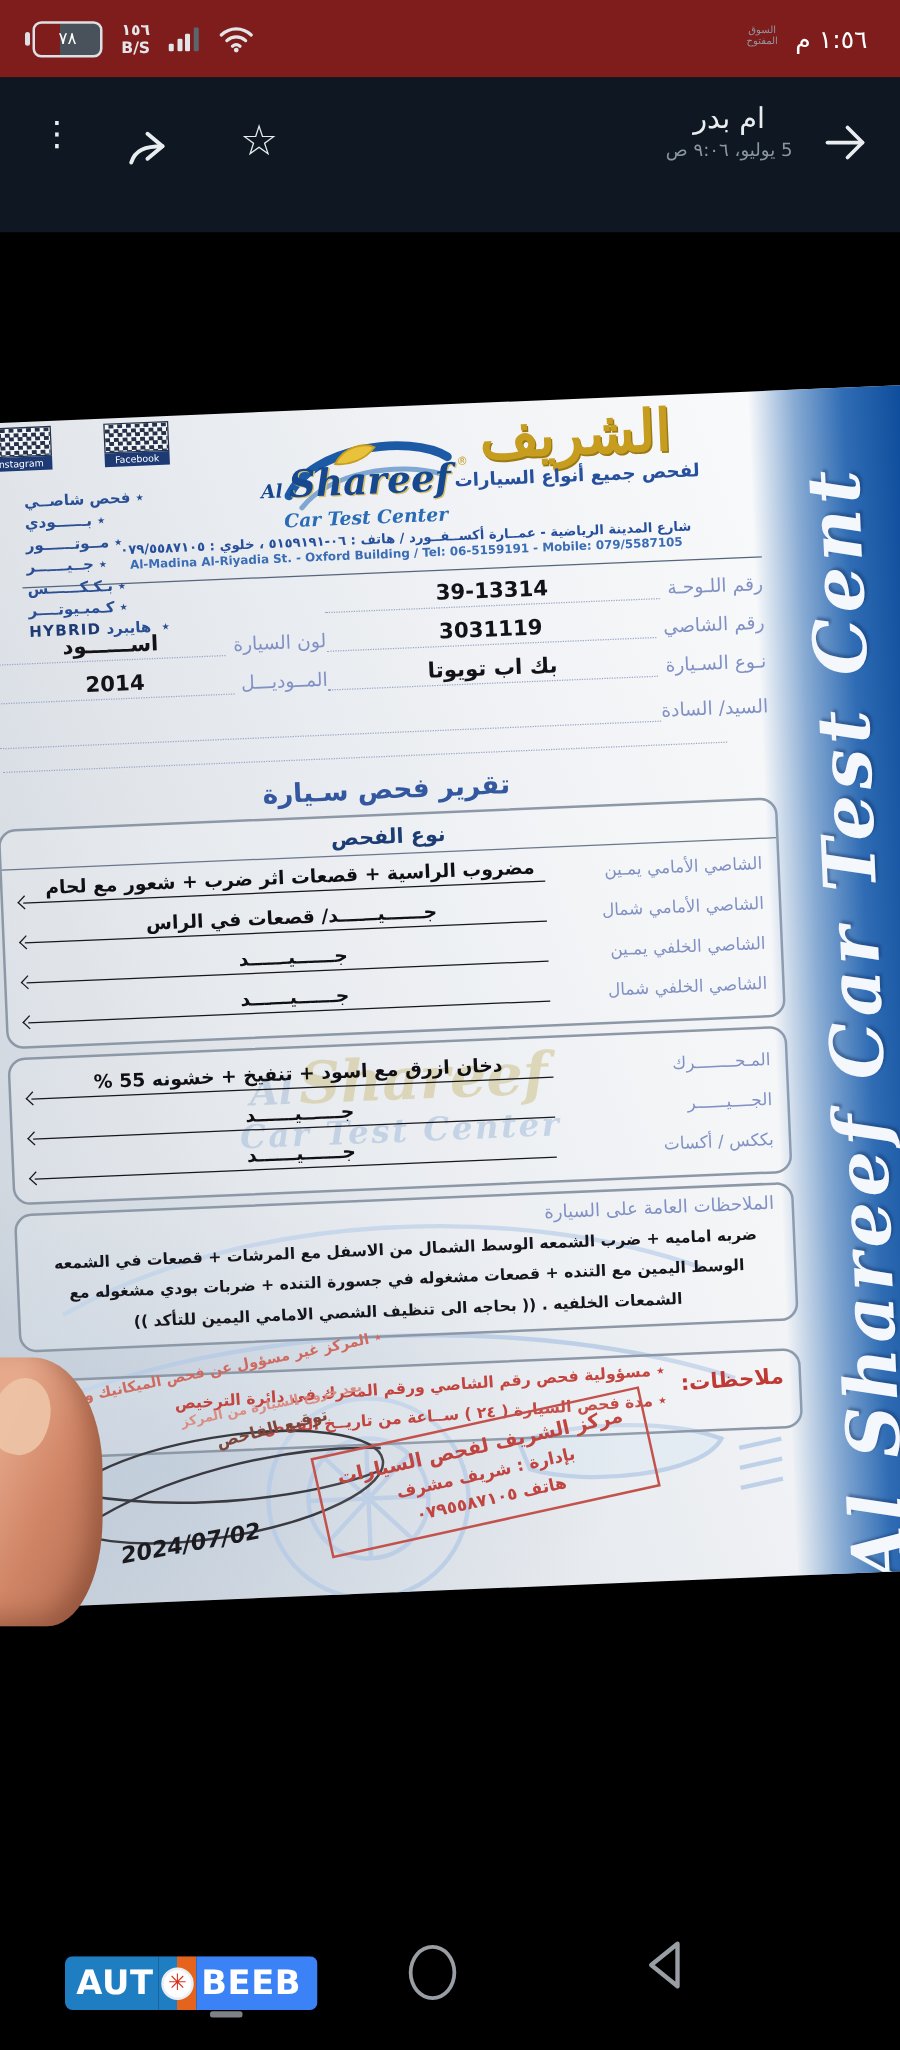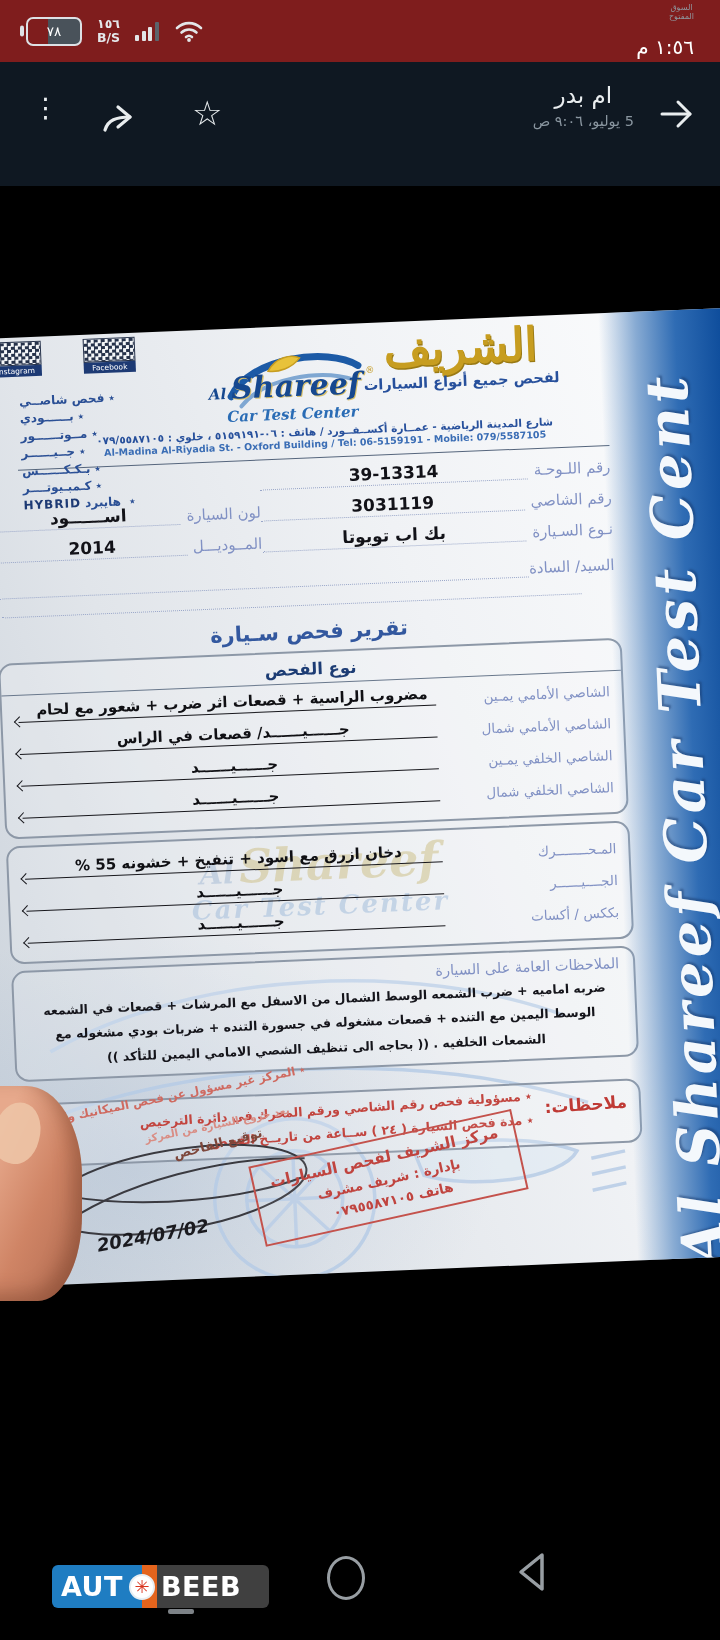--- a/index.html
+++ b/index.html
@@ -15,21 +15,21 @@
     background:linear-gradient(to left,#49525a 62%,rgba(0,0,0,0) 62%);}
   .battery::before{content:"";position:absolute;left:-8px;top:50%;transform:translateY(-50%);
     width:4px;height:11px;background:#dde1e5;border-radius:2px;}
   .speed{color:#e4e7ea;font-size:12.5px;line-height:1.1;text-align:center;font-weight:bold;}
   .sigbars{display:flex;align-items:flex-end;gap:2.5px;height:20px;}
   .sigbars i{display:block;width:4px;border-radius:1px;background:#e3e6e8;}
   .sigbars i:nth-child(1){height:6px;}
   .sigbars i:nth-child(2){height:10px;}
   .sigbars i:nth-child(3){height:14px;}
   .sigbars i:nth-child(4){height:19px;background:#5c646c;}
-  .sb-right{display:flex;align-items:flex-end;gap:14px;flex-direction:column;}
+  .sb-right{display:flex;align-items:flex-start;gap:14px;}
   .notif-app{color:#8f979e;font-size:8px;line-height:1.15;text-align:center;white-space:pre-line;}
   .time{color:#fff;font-size:20px;}
 
   
   .app-bar{position:absolute;top:62px;left:0;width:720px;height:124px;background:#0f1822;}
   .back-btn{position:absolute;right:24px;top:32px;width:40px;height:40px;}
   .title-block{position:absolute;right:86px;top:20px;text-align:center;direction:rtl;}
   .chat-title{color:#e9edef;font-size:23px;}
   .chat-subtitle{color:#8a96a0;font-size:14.5px;margin-top:5px;}
   .star-btn{position:absolute;left:192px;top:34px;color:#e9edef;font-size:34px;line-height:1;}
@@ -145,21 +145,21 @@
     border-radius:0 58% 46% 0 / 0 42% 40% 0;box-shadow:inset -10px -8px 18px rgba(90,40,20,.35);}
   .fingernail{position:absolute;left:8px;top:16px;width:46px;height:62px;background:#edc4a6;
     border-radius:50% 50% 45% 45%;transform:rotate(14deg);opacity:.9;}
 
   
   .nav-bar{position:absolute;left:0;bottom:0;width:720px;height:170px;background:#000;}
   .autobeeb{position:absolute;left:52px;bottom:32px;display:flex;border-radius:6px;overflow:hidden;
     font-weight:bold;font-size:27px;line-height:1;}
   .ab-seg{display:flex;align-items:center;padding:8px 4px;color:#fff;letter-spacing:.5px;}
   .ab-blue{background:#1f7dc2;padding-left:9px;}
-  .ab-orange{background:#404040;padding-right:28px;}
+  .ab-orange{background:#3b82f6;padding-right:13px;}
   .ab-wheel{display:flex;align-items:center;justify-content:center;width:30px;
     background:linear-gradient(to right,#1f7dc2 50%,#e4641d 50%);}
   .ab-wheel b{width:26px;height:26px;border-radius:50%;background:#fff;color:#d8341f;
     display:flex;align-items:center;justify-content:center;font-size:18px;border:2px solid #e8eef2;box-sizing:border-box;}
   .nav-recents{position:absolute;left:168px;bottom:26px;width:26px;height:5px;background:#7d8287;border-radius:2px;}
   .nav-home{position:absolute;left:327px;bottom:40px;width:38px;height:44px;border:3.5px solid #989ea3;
     border-radius:50%;box-sizing:border-box;}
   .nav-back{position:absolute;left:514px;bottom:42px;}
 </style>
 </head>

